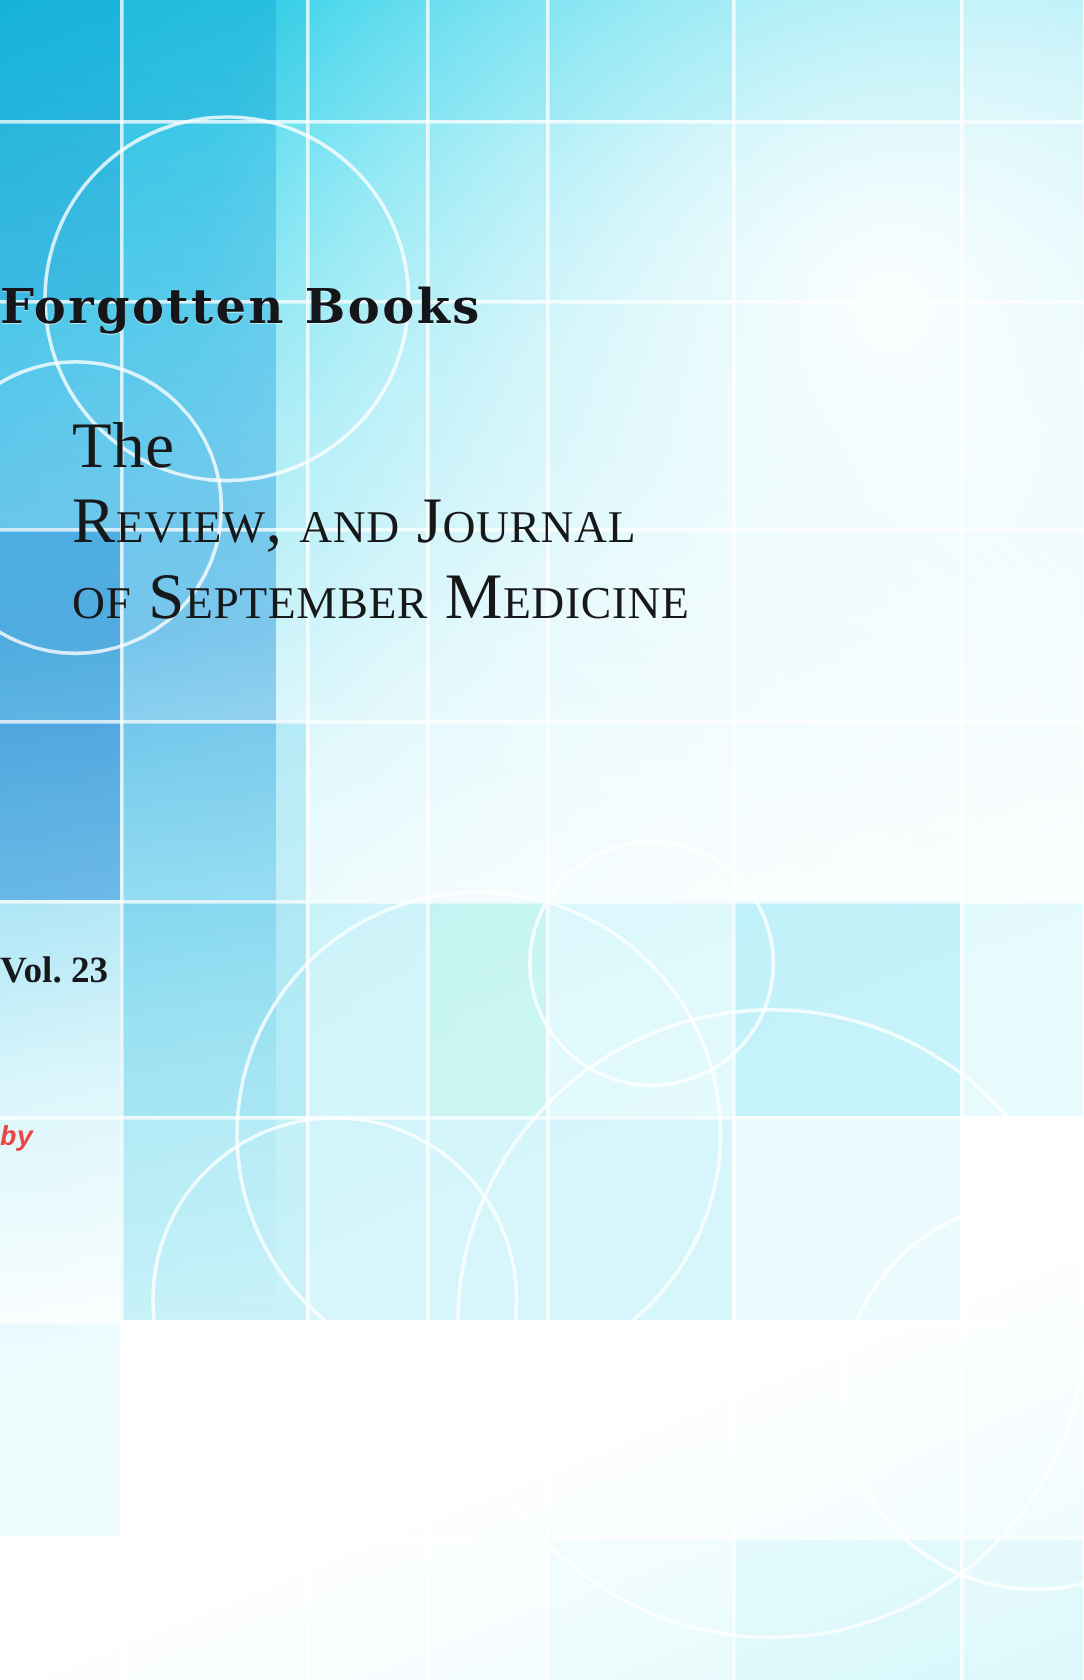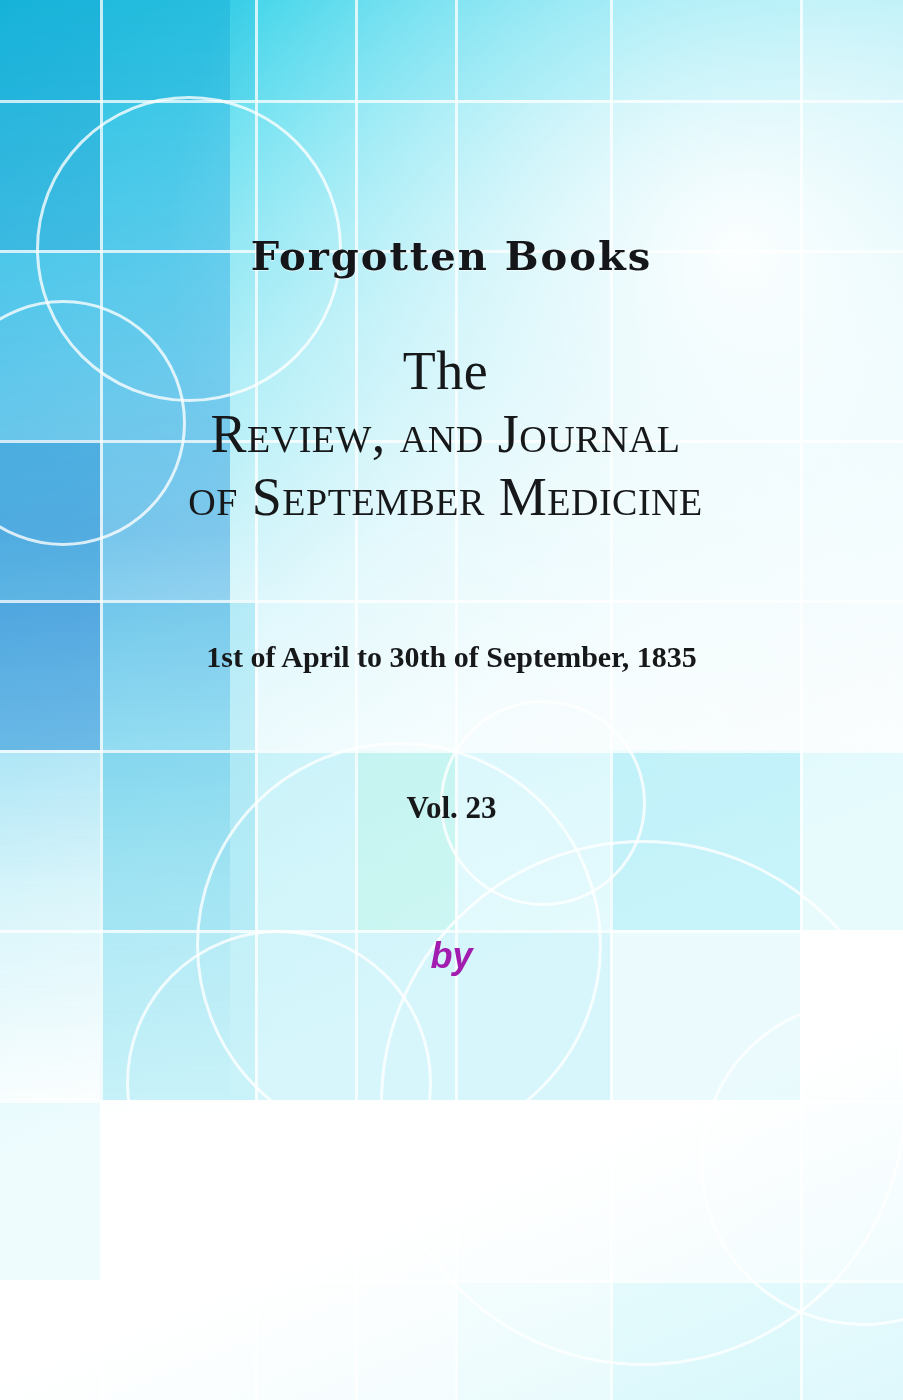--- a/index.html
+++ b/index.html
@@ -82,21 +82,20 @@
   .circle {
     position: absolute;
     border-radius: 50%;
     border: 3px solid rgba(255,255,255,0.78);
   }
 
   
   .content {
     position: absolute;
     inset: 0;
-    text-align: center;
     color: #1c1c1c;
   }
 
   .brand {
     position: absolute;
     top: 232px;
     left: 0; right: 0;
     font-family: "DejaVu Serif", serif;
     font-weight: 700;
     font-size: 40px;
@@ -136,25 +135,25 @@
     font-family: "Liberation Serif", serif;
     font-weight: 700;
     font-size: 31px;
     color: #17181a;
   }
 
   .byline {
     position: absolute;
     top: 935px;
     left: 0; right: 0;
-    font-family: Liberation Sans, sans-serif;
+    font-family: Liberation Mono, monospace;
     font-style: italic;
     font-weight: 700;
-    font-size: 36px;
-    color: #a21caf;
+    font-size: 23px;
+    color: #ef4444;
   }
 
   .author {
     position: absolute;
     top: 1000px;
     left: 0; right: 0;
     font-family: "DejaVu Serif", serif;
     font-weight: 700;
     font-size: 50px;
     letter-spacing: 1px;
@@ -223,21 +222,20 @@
   <div class="content">
 
     <div class="brand">Forgotten Books</div>
 
     <div class="title">
       <span class="ln">The</span>
       <span class="ln sc">Review, and Journal</span>
       <span class="ln sc">of September Medicine</span>
     </div>
 
-    <div class="subtitle">1st of April to 30th of September, 1835</div>
 
     <div class="volume">Vol. 23</div>
 
     <div class="byline">by</div>
 
 
   </div>
 </div>
 
 </body></html>

